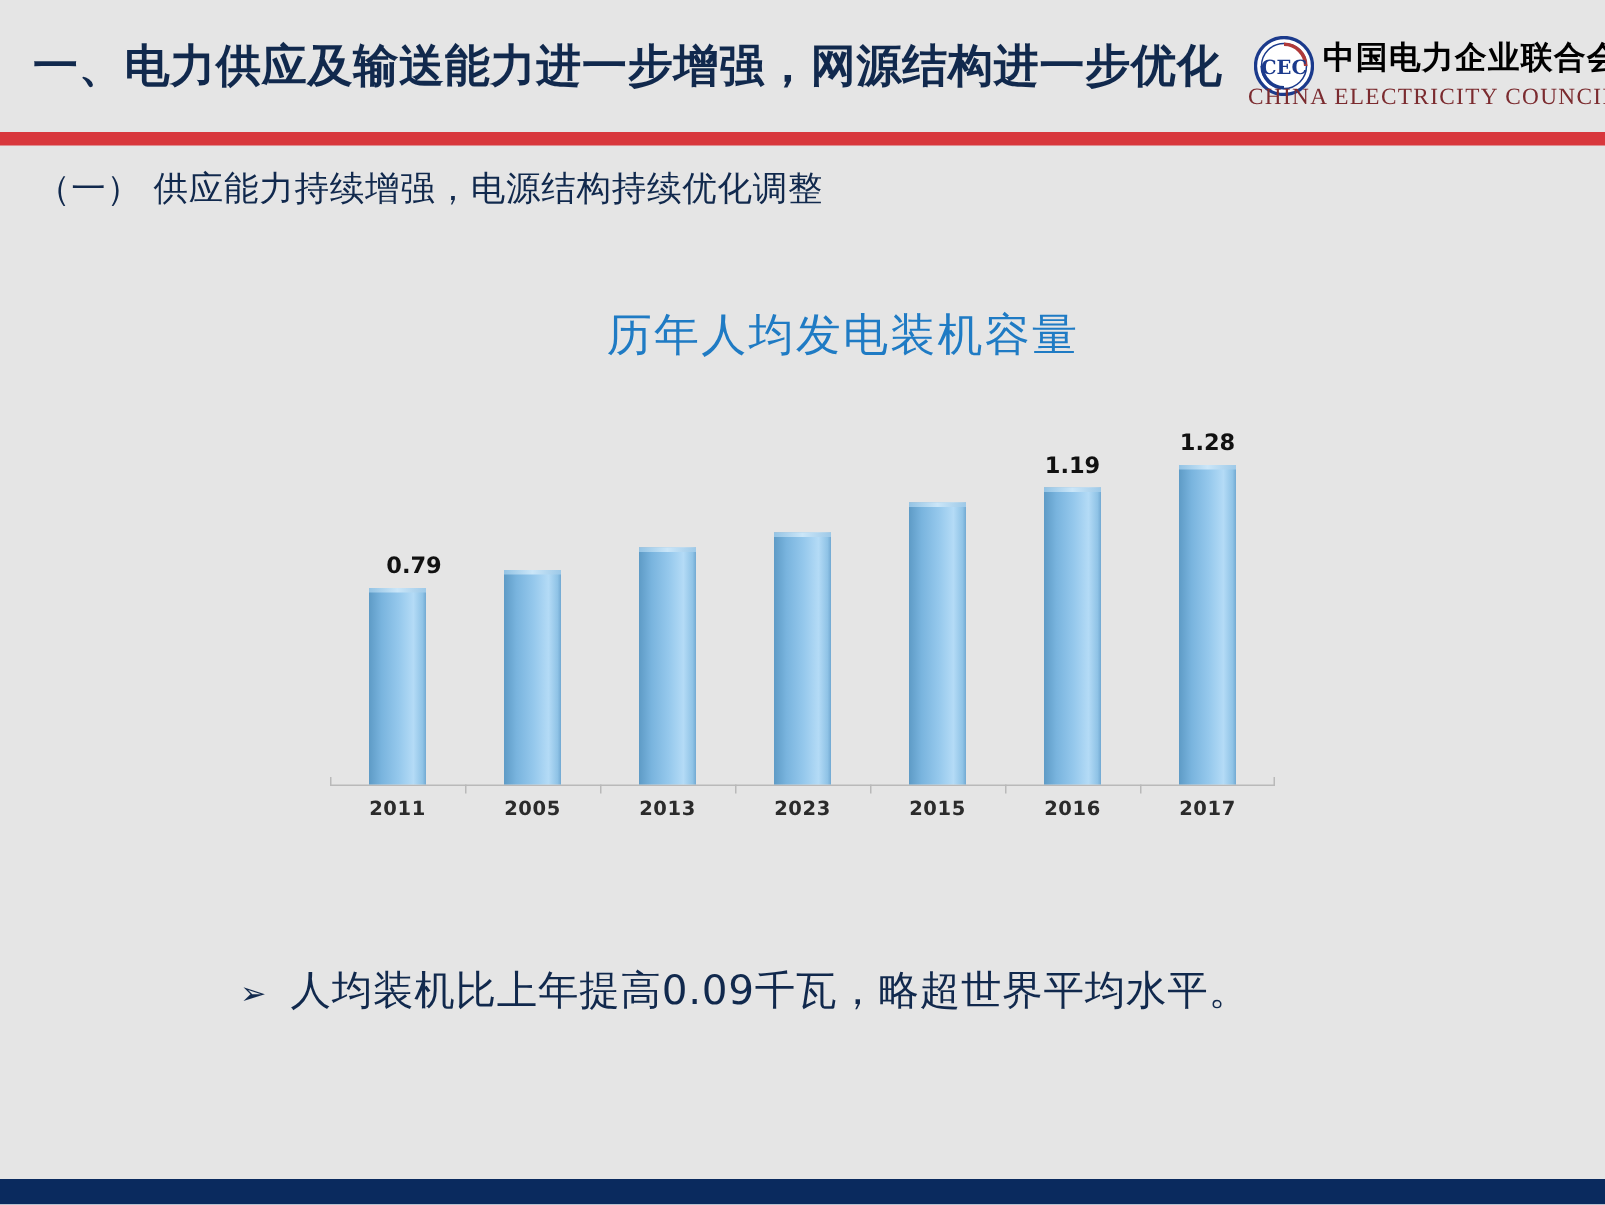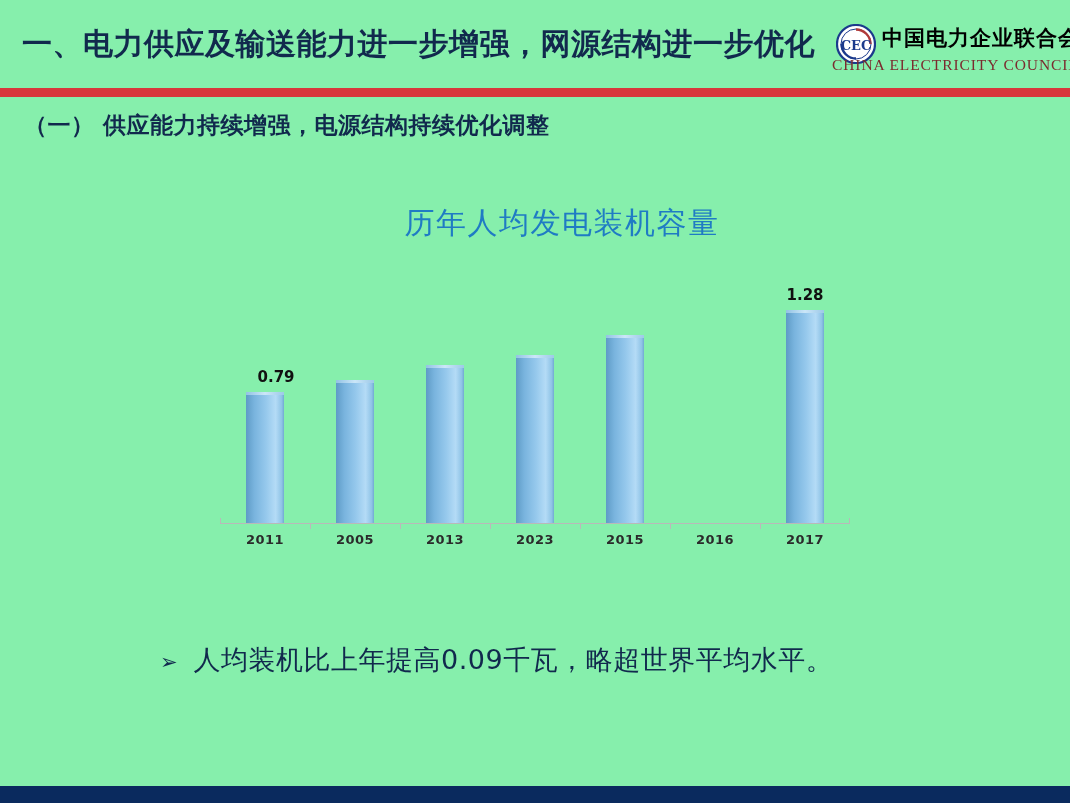--- a/index.html
+++ b/index.html
@@ -12,21 +12,21 @@
     height: 803px;
     position: relative;
     overflow: hidden;
     font-family: "Liberation Sans", "DejaVu Sans", sans-serif;
   }
 
   
   .slide {
     position: absolute;
     inset: 0;
-    background: #86efac;
+    background: #e5e5e5;
   }
 
   
   .header {
     position: absolute;
     left: 0;
     top: 0;
     width: 1070px;
     height: 88px;
   }
@@ -87,21 +87,21 @@
     height: 9px;
     background: #D8373C;
   }
 
   
   .subtitle {
     position: absolute;
     left: 24px;
     top: 110px;
     font-size: 23px;
-    font-weight: bold;
+    font-weight: normal;
     color: #11294D;
     letter-spacing: 0.5px;
     white-space: nowrap;
     font-family: "DejaVu Sans", "Liberation Sans", sans-serif;
   }
 
   
   .chart-title {
     position: absolute;
     left: 0;
@@ -291,20 +291,24 @@
         <div class="bar-slot" style="left: 270px;">
           <div class="bar" style="height: 168.093px;"></div>
         </div>
         <div class="cat-label" style="left: 270px;">2023</div>
         <div class="tick" style="left: 270px;"></div>
         <div class="bar-slot" style="left: 360px;">
           <div class="bar" style="height: 188.064px;"></div>
         </div>
         <div class="cat-label" style="left: 360px;">2015</div>
         <div class="tick" style="left: 360px;"></div>
+        <div class="bar-slot" style="left: 450px;">
+          <div class="bar" style="height: 198.05px;"></div>
+          <div class="bar-value" style="bottom: 204.05px;">1.19</div>
+        </div>
         <div class="cat-label" style="left: 450px;">2016</div>
         <div class="tick" style="left: 450px;"></div>
         <div class="bar-slot" style="left: 540px;">
           <div class="bar" style="height: 213.029px;"></div>
           <div class="bar-value" style="bottom: 219.029px;">1.28</div>
         </div>
         <div class="cat-label" style="left: 540px;">2017</div>
         <div class="tick" style="left: 540px;"></div>
       </div>
   </div>

